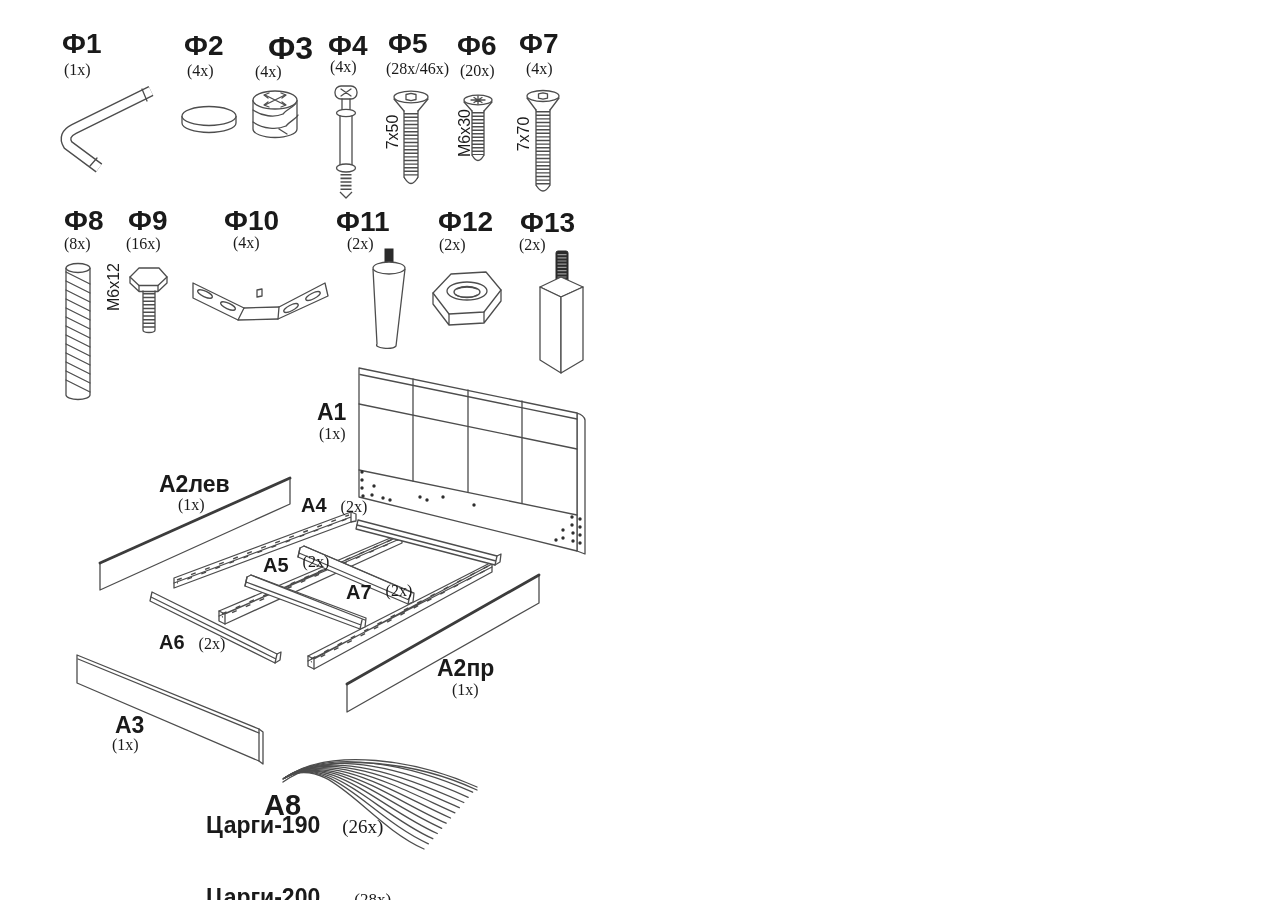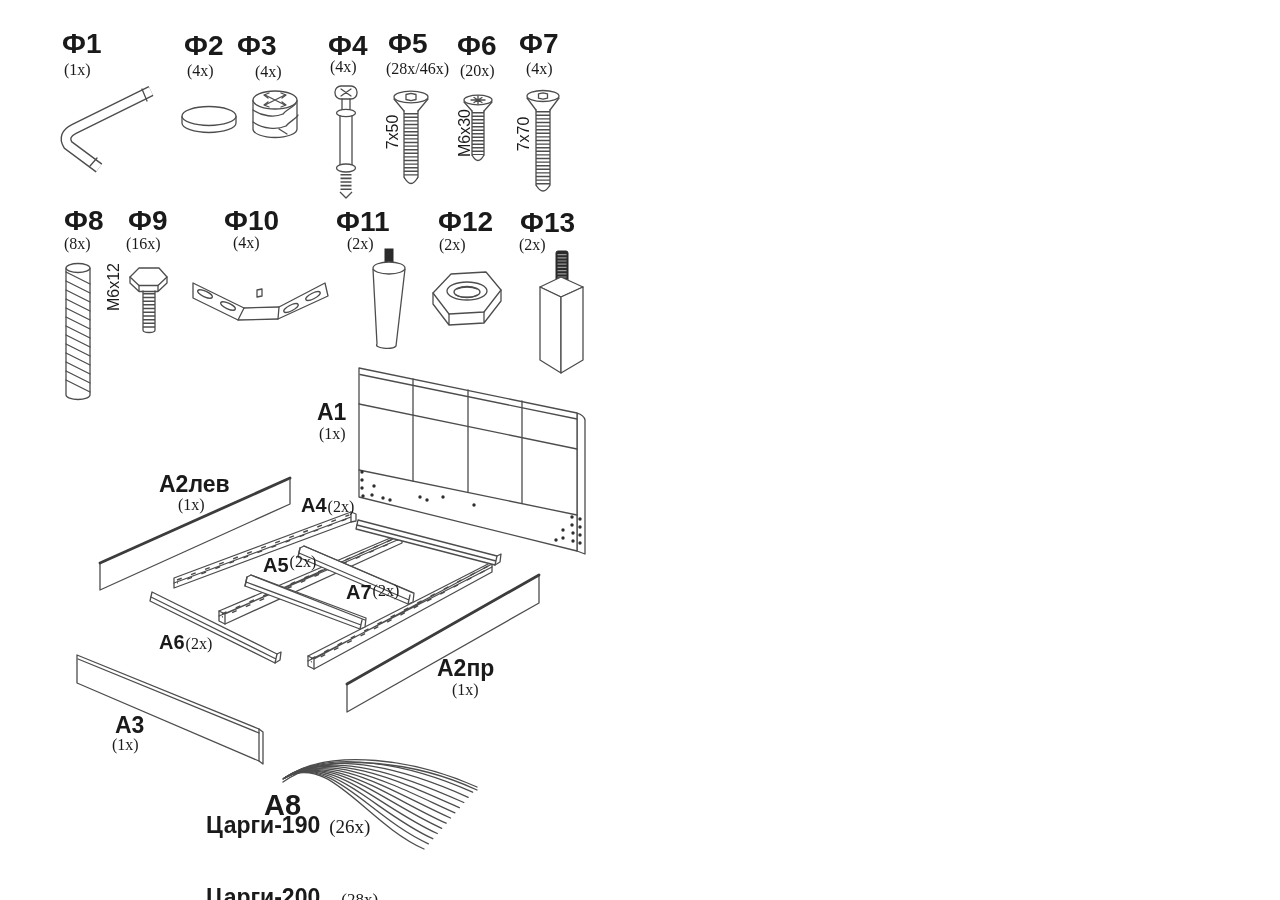--- a/index.html
+++ b/index.html
@@ -10,21 +10,21 @@
   .fc{fill:#ffffff;stroke:#4d4d4d;stroke-width:1.3;stroke-linejoin:round;}
   .thk{fill:none;stroke:#3c3c3c;stroke-width:2.8;stroke-linecap:round;}
   .dk{fill:#2b2b2b;stroke:#2b2b2b;stroke-width:1;}
   .thr{fill:none;stroke:#4d4d4d;}
   .notch{fill:none;stroke:#4a4a4a;stroke-width:1.4;stroke-dasharray:5 10;}
   .hole{fill:#2e2e2e;stroke:none;}
   .lbl{position:absolute;white-space:nowrap;line-height:1;text-align:right;}
   .bold{font-weight:700;}
   .cnt{font-weight:400;font-family:Liberation Serif, serif;}
   .dim{position:absolute;width:64px;text-align:center;font-size:16px;transform:rotate(-90deg);line-height:1;}
-  .combo{display:flex;align-items:baseline;gap:1px;}
+  .combo{display:flex;align-items:baseline;gap:14px;}
 </style>
 </head>
 <body>
 
 <div class="stage">
 
 <svg width="1280" height="900" viewBox="0 0 1280 900">
 
   <g>
     <path d="M151,91 L74,129 Q62,135 68,145 L99,168" fill="none" stroke="#4d4d4d" stroke-width="11"></path>
@@ -224,21 +224,21 @@
     <path class="ln" d="M285.5,777.3 C330,752.5 374.8,812.7 432.8,838.7"></path>
     <path class="ln" d="M285.8,777.2 C330,753.3 370.4,817.8 428.4,843.8"></path>
     <path class="ln" d="M286,777 C330,754 366,823 424,849"></path>
   </g>
 </svg>
 
   <div class="lbl bold" style="left:62px;top:30px;font-size:28px">Ф1</div>
   <div class="lbl cnt" style="left:64px;top:62px;font-size:16px">(1x)</div>
   <div class="lbl bold" style="left:184px;top:32px;font-size:28px">Ф2</div>
   <div class="lbl cnt" style="left:187px;top:63px;font-size:16px">(4x)</div>
-  <div class="lbl bold" style="left:237px;top:32px;font-size:28px">Ф3</div>
+  <div class="lbl bold" style="left:268px;top:32px;font-size:32px">Ф3</div>
   <div class="lbl cnt" style="left:255px;top:64px;font-size:16px">(4x)</div>
   <div class="lbl bold" style="left:328px;top:32px;font-size:28px">Ф4</div>
   <div class="lbl cnt" style="left:330px;top:59px;font-size:16px">(4x)</div>
   <div class="lbl bold" style="left:388px;top:30px;font-size:28px">Ф5</div>
   <div class="lbl cnt" style="left:386px;top:61px;font-size:16px">(28x/46x)</div>
   <div class="lbl bold" style="left:457px;top:32px;font-size:28px">Ф6</div>
   <div class="lbl cnt" style="left:460px;top:63px;font-size:16px">(20x)</div>
   <div class="lbl bold" style="left:519px;top:30px;font-size:28px">Ф7</div>
   <div class="lbl cnt" style="left:526px;top:61px;font-size:16px">(4x)</div>
   <div class="lbl bold" style="left:64px;top:207px;font-size:28px">Ф8</div>

